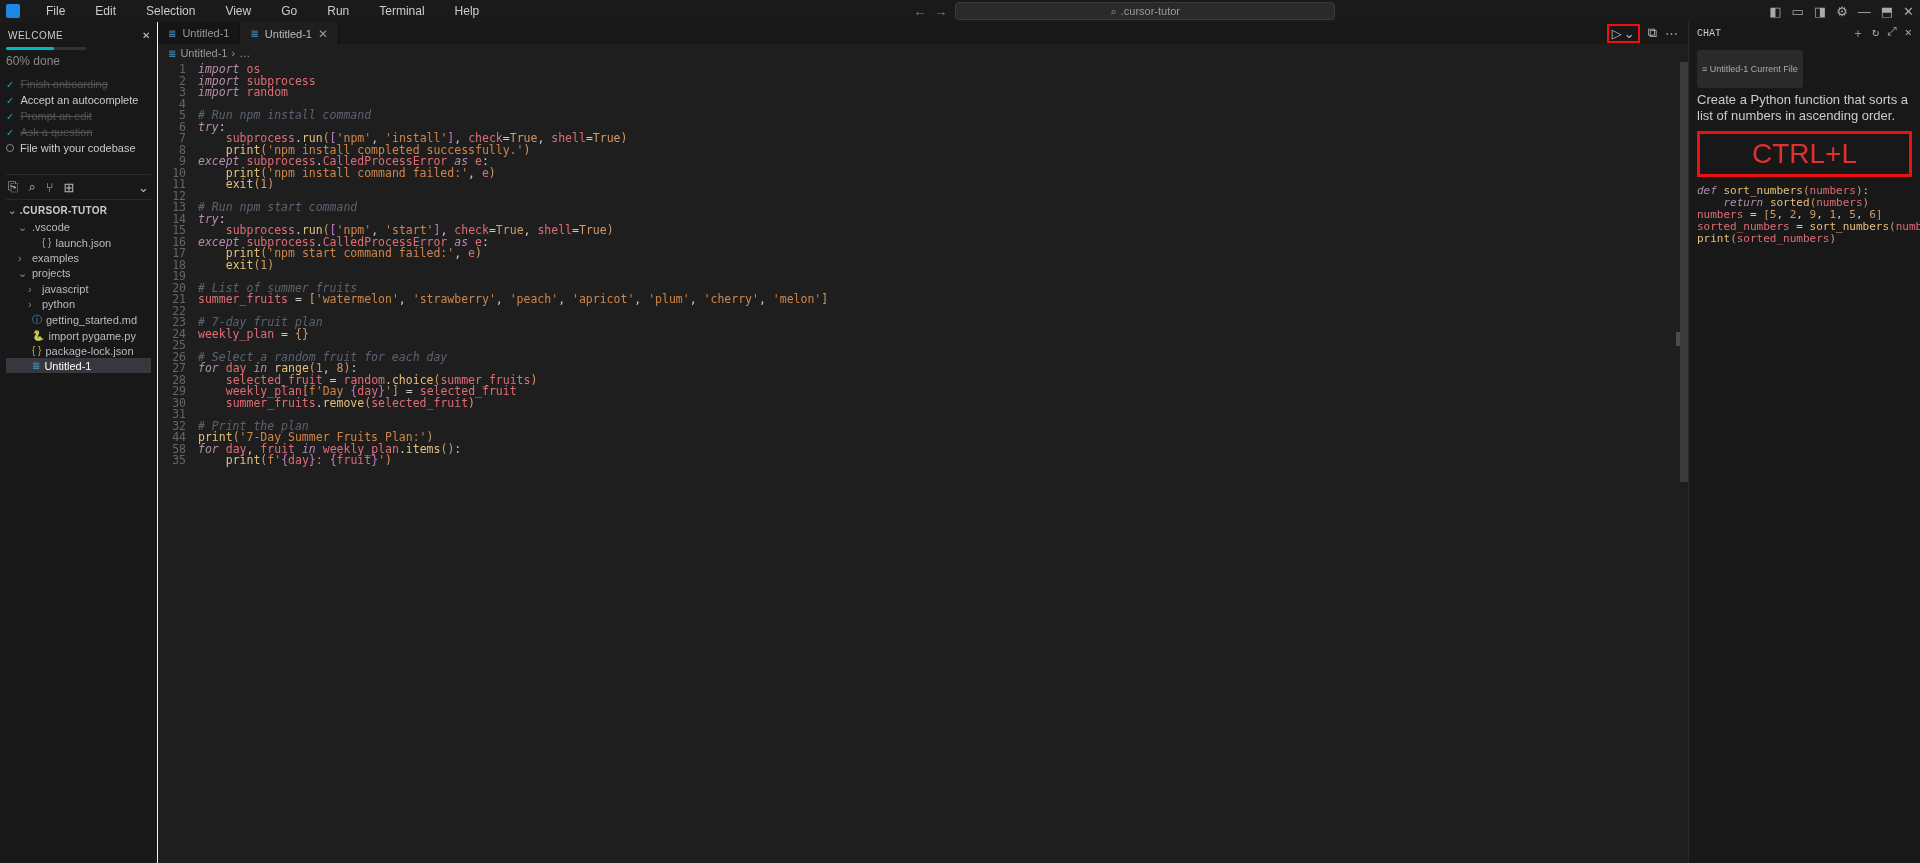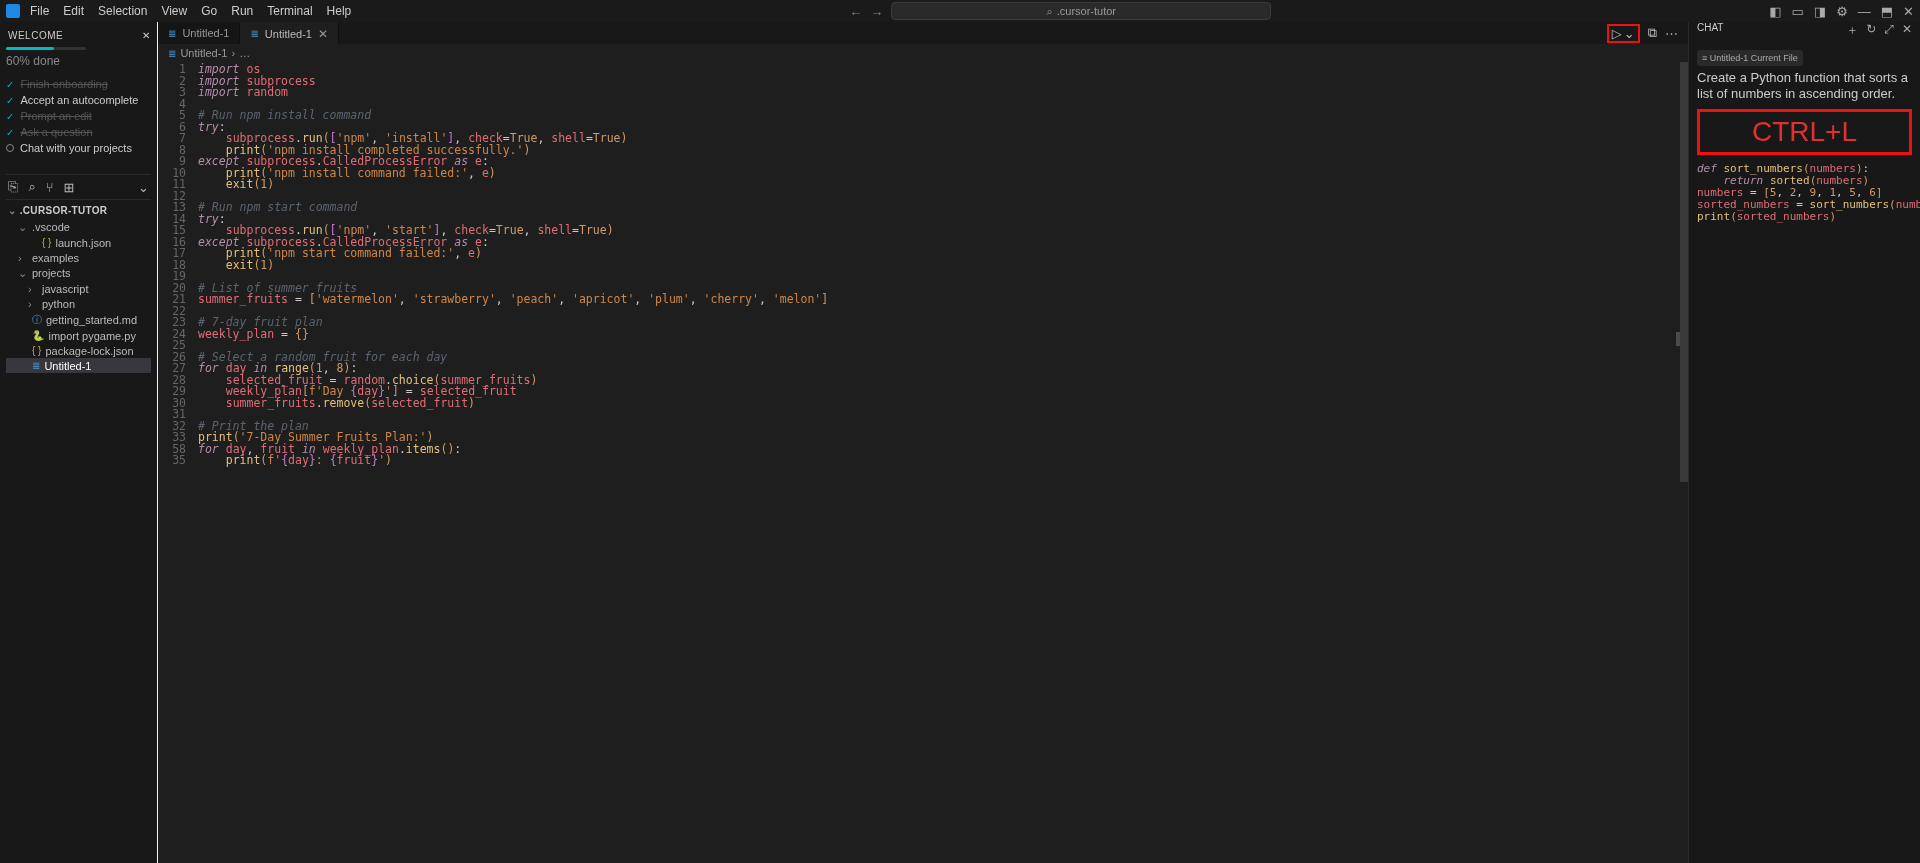--- a/index.html
+++ b/index.html
@@ -21,21 +21,21 @@
   align-items: center;
   padding: 0 6px;
 }
 .app-icon {
   width: 14px; height: 14px;
   background: #1e88e5;
   border-radius: 2px;
   margin-right: 10px;
 }
 .menu-bar { display: flex; gap: 14px; color: #ccc; font-size: 12px; }
-.menu-bar span { cursor: default; }
+.menu-bar span { cursor: default; margin-left: 16px; }
 .title-center { flex: 1; display: flex; justify-content: center; align-items: center; gap: 8px; }
 .nav-arrow { color: #888; font-size: 13px; }
 .search-command {
   width: 380px; height: 18px;
   background: #2a2a2a;
   border: 1px solid #3a3a3a;
   border-radius: 4px;
   display: flex; align-items: center; justify-content: center;
   color: #9a9a9a; font-size: 11px;
   gap: 4px;
@@ -160,31 +160,31 @@
 
 
 .chat-panel {
   width: 232px;
   background: #181818;
   border-left: 1px solid #2a2a2a;
   display: flex; flex-direction: column;
 }
 .chat-header {
   height: 22px;
-  display: flex; align-items: flex-start; justify-content: space-between;
+  display: flex; align-items: center; justify-content: space-between;
   padding: 0 8px;
-  font-size: 10px; color: #ccc;
+  font-size: 10px; color: #ccc; font-family: Liberation Mono, monospace;
 }
 .chat-header .chat-icons { display: flex; gap: 8px; color: #aaa; font-size: 12px; }
 .chat-body { padding: 6px 8px; font-size: 11px; color: #ccc; position: relative; }
 .chat-tag {
   display: inline-block;
   background: #2a2a2a;
   border-radius: 3px;
-  padding: 3px 5px;
+  padding: 14px 5px;
   font-size: 9px;
   color: #aaa;
   margin-bottom: 4px;
 }
 .chat-prompt { font-size: 13px; line-height: 1.25; margin-bottom: 6px; }
 .overlay-ctrll {
   border: 3px solid #e11;
   height: 46px;
   display: flex; align-items: center; justify-content: center;
   color: #e03030;
@@ -267,21 +267,21 @@
         <div class="onboard-item done">
           <span class="check">✓</span>
           <span class="txt">Prompt an edit</span>
         </div>
         <div class="onboard-item done">
           <span class="check">✓</span>
           <span class="txt">Ask a question</span>
         </div>
         <div class="onboard-item">
           <span class="circle"></span>
-          <span class="txt">Chat with your projects</span>
+          <span class="txt">File with your codebase</span>
         </div>
       </div>
 
     <div class="explorer-icons" id="explorer-icons">
         <span>⎘</span>
         <span>⌕</span>
         <span>⑂</span>
         <span>⊞</span>
         <span class="chevron">⌄</span>
       </div>
@@ -393,21 +393,21 @@
           <div>23</div>
           <div>24</div>
           <div>25</div>
           <div>26</div>
           <div>27</div>
           <div>28</div>
           <div>29</div>
           <div>30</div>
           <div>31</div>
           <div>32</div>
-          <div>33</div>
+          <div>44</div>
           <div>58</div>
           <div>35</div>
         </div>
       <div class="code" id="code"><div><span class="k">import</span> <span class="id">os</span></div><div><span class="k">import</span> <span class="id">subprocess</span></div><div><span class="k">import</span> <span class="id">random</span></div><div></div><div><span class="cm"># Run npm install command</span></div><div><span class="k">try</span><span class="p">:</span></div><div>    <span class="obj">subprocess</span><span class="p">.</span><span class="fn">run</span><span class="br">(</span><span class="br2">[</span><span class="s">'npm'</span><span class="p">, </span><span class="s">'install'</span><span class="br2">]</span><span class="p">, </span><span class="ar">check</span><span class="p">=</span><span class="bl">True</span><span class="p">, </span><span class="ar">shell</span><span class="p">=</span><span class="bl">True</span><span class="br">)</span></div><div>    <span class="fn">print</span><span class="br">(</span><span class="s">'npm install completed successfully.'</span><span class="br">)</span></div><div><span class="k">except</span> <span class="obj">subprocess</span><span class="p">.</span><span class="id">CalledProcessError</span> <span class="k">as</span> <span class="id">e</span><span class="p">:</span></div><div>    <span class="fn">print</span><span class="br">(</span><span class="s">'npm install command failed:'</span><span class="p">, </span><span class="id">e</span><span class="br">)</span></div><div>    <span class="fn">exit</span><span class="br">(</span><span class="nm">1</span><span class="br">)</span></div><div></div><div><span class="cm"># Run npm start command</span></div><div><span class="k">try</span><span class="p">:</span></div><div>    <span class="obj">subprocess</span><span class="p">.</span><span class="fn">run</span><span class="br">(</span><span class="br2">[</span><span class="s">'npm'</span><span class="p">, </span><span class="s">'start'</span><span class="br2">]</span><span class="p">, </span><span class="ar">check</span><span class="p">=</span><span class="bl">True</span><span class="p">, </span><span class="ar">shell</span><span class="p">=</span><span class="bl">True</span><span class="br">)</span></div><div><span class="k">except</span> <span class="obj">subprocess</span><span class="p">.</span><span class="id">CalledProcessError</span> <span class="k">as</span> <span class="id">e</span><span class="p">:</span></div><div>    <span class="fn">print</span><span class="br">(</span><span class="s">'npm start command failed:'</span><span class="p">, </span><span class="id">e</span><span class="br">)</span></div><div>    <span class="fn">exit</span><span class="br">(</span><span class="nm">1</span><span class="br">)</span></div><div></div><div><span class="cm"># List of summer fruits</span></div><div><span class="id">summer_fruits</span> <span class="p">=</span> <span class="br">[</span><span class="s">'watermelon'</span><span class="p">, </span><span class="s">'strawberry'</span><span class="p">, </span><span class="s">'peach'</span><span class="p">, </span><span class="s">'apricot'</span><span class="p">, </span><span class="s">'plum'</span><span class="p">, </span><span class="s">'cherry'</span><span class="p">, </span><span class="s">'melon'</span><span class="br">]</span></div><div></div><div><span class="cm"># 7-day fruit plan</span></div><div><span class="id">weekly_plan</span> <span class="p">=</span> <span class="br">{}</span></div><div></div><div><span class="cm"># Select a random fruit for each day</span></div><div><span class="k">for</span> <span class="id">day</span> <span class="k">in</span> <span class="fn">range</span><span class="br">(</span><span class="nm">1</span><span class="p">, </span><span class="nm">8</span><span class="br">)</span><span class="p">:</span></div><div>    <span class="id">selected_fruit</span> <span class="p">=</span> <span class="obj">random</span><span class="p">.</span><span class="fn">choice</span><span class="br">(</span><span class="id">summer_fruits</span><span class="br">)</span></div><div>    <span class="id">weekly_plan</span><span class="br">[</span><span class="s">f'Day </span><span class="br2">{</span><span class="id">day</span><span class="br2">}</span><span class="s">'</span><span class="br">]</span> <span class="p">=</span> <span class="id">selected_fruit</span></div><div>    <span class="obj">summer_fruits</span><span class="p">.</span><span class="fn">remove</span><span class="br">(</span><span class="id">selected_fruit</span><span class="br">)</span></div><div></div><div><span class="cm"># Print the plan</span></div><div><span class="fn">print</span><span class="br">(</span><span class="s">'7-Day Summer Fruits Plan:'</span><span class="br">)</span></div><div><span class="k">for</span> <span class="id">day</span><span class="p">, </span><span class="id">fruit</span> <span class="k">in</span> <span class="obj">weekly_plan</span><span class="p">.</span><span class="fn">items</span><span class="br">()</span><span class="p">:</span></div><div>    <span class="fn">print</span><span class="br">(</span><span class="s">f'</span><span class="br2">{</span><span class="id">day</span><span class="br2">}</span><span class="s">: </span><span class="br2">{</span><span class="id">fruit</span><span class="br2">}</span><span class="s">'</span><span class="br">)</span></div></div>
       <div class="minimap-marker"></div>
       <div class="editor-scroll">
           <div class="thumb"></div>
         </div>
     </div>
   </div>

